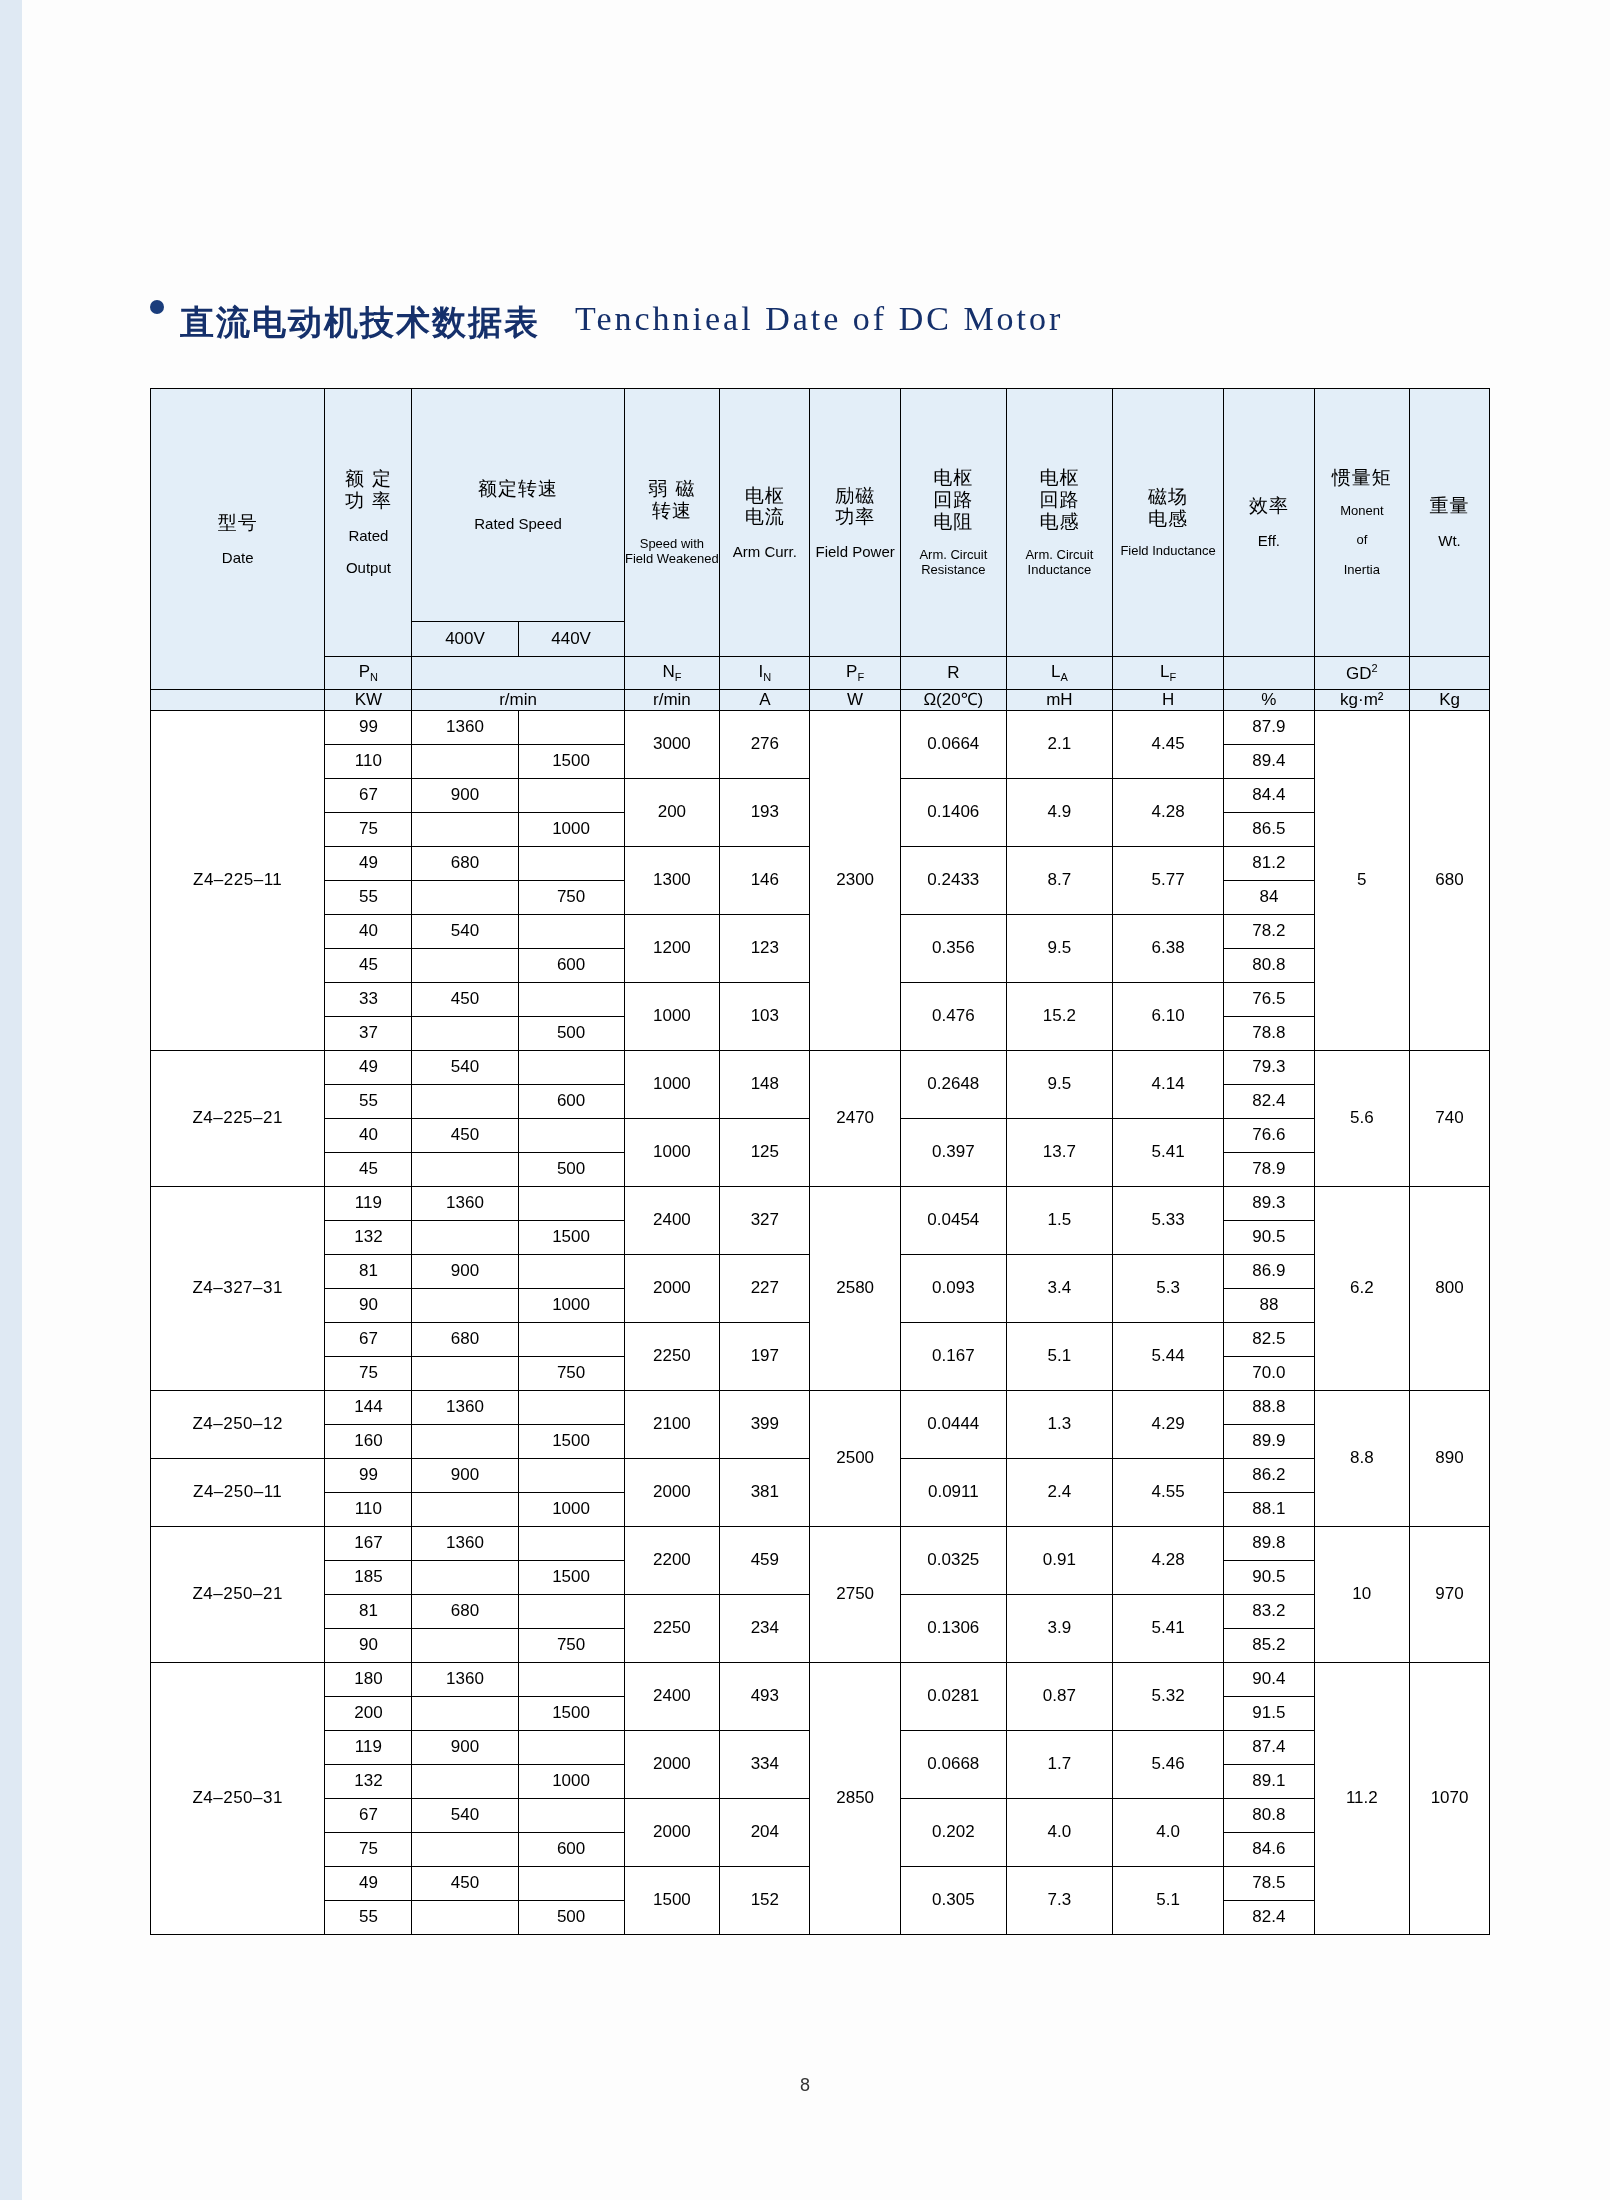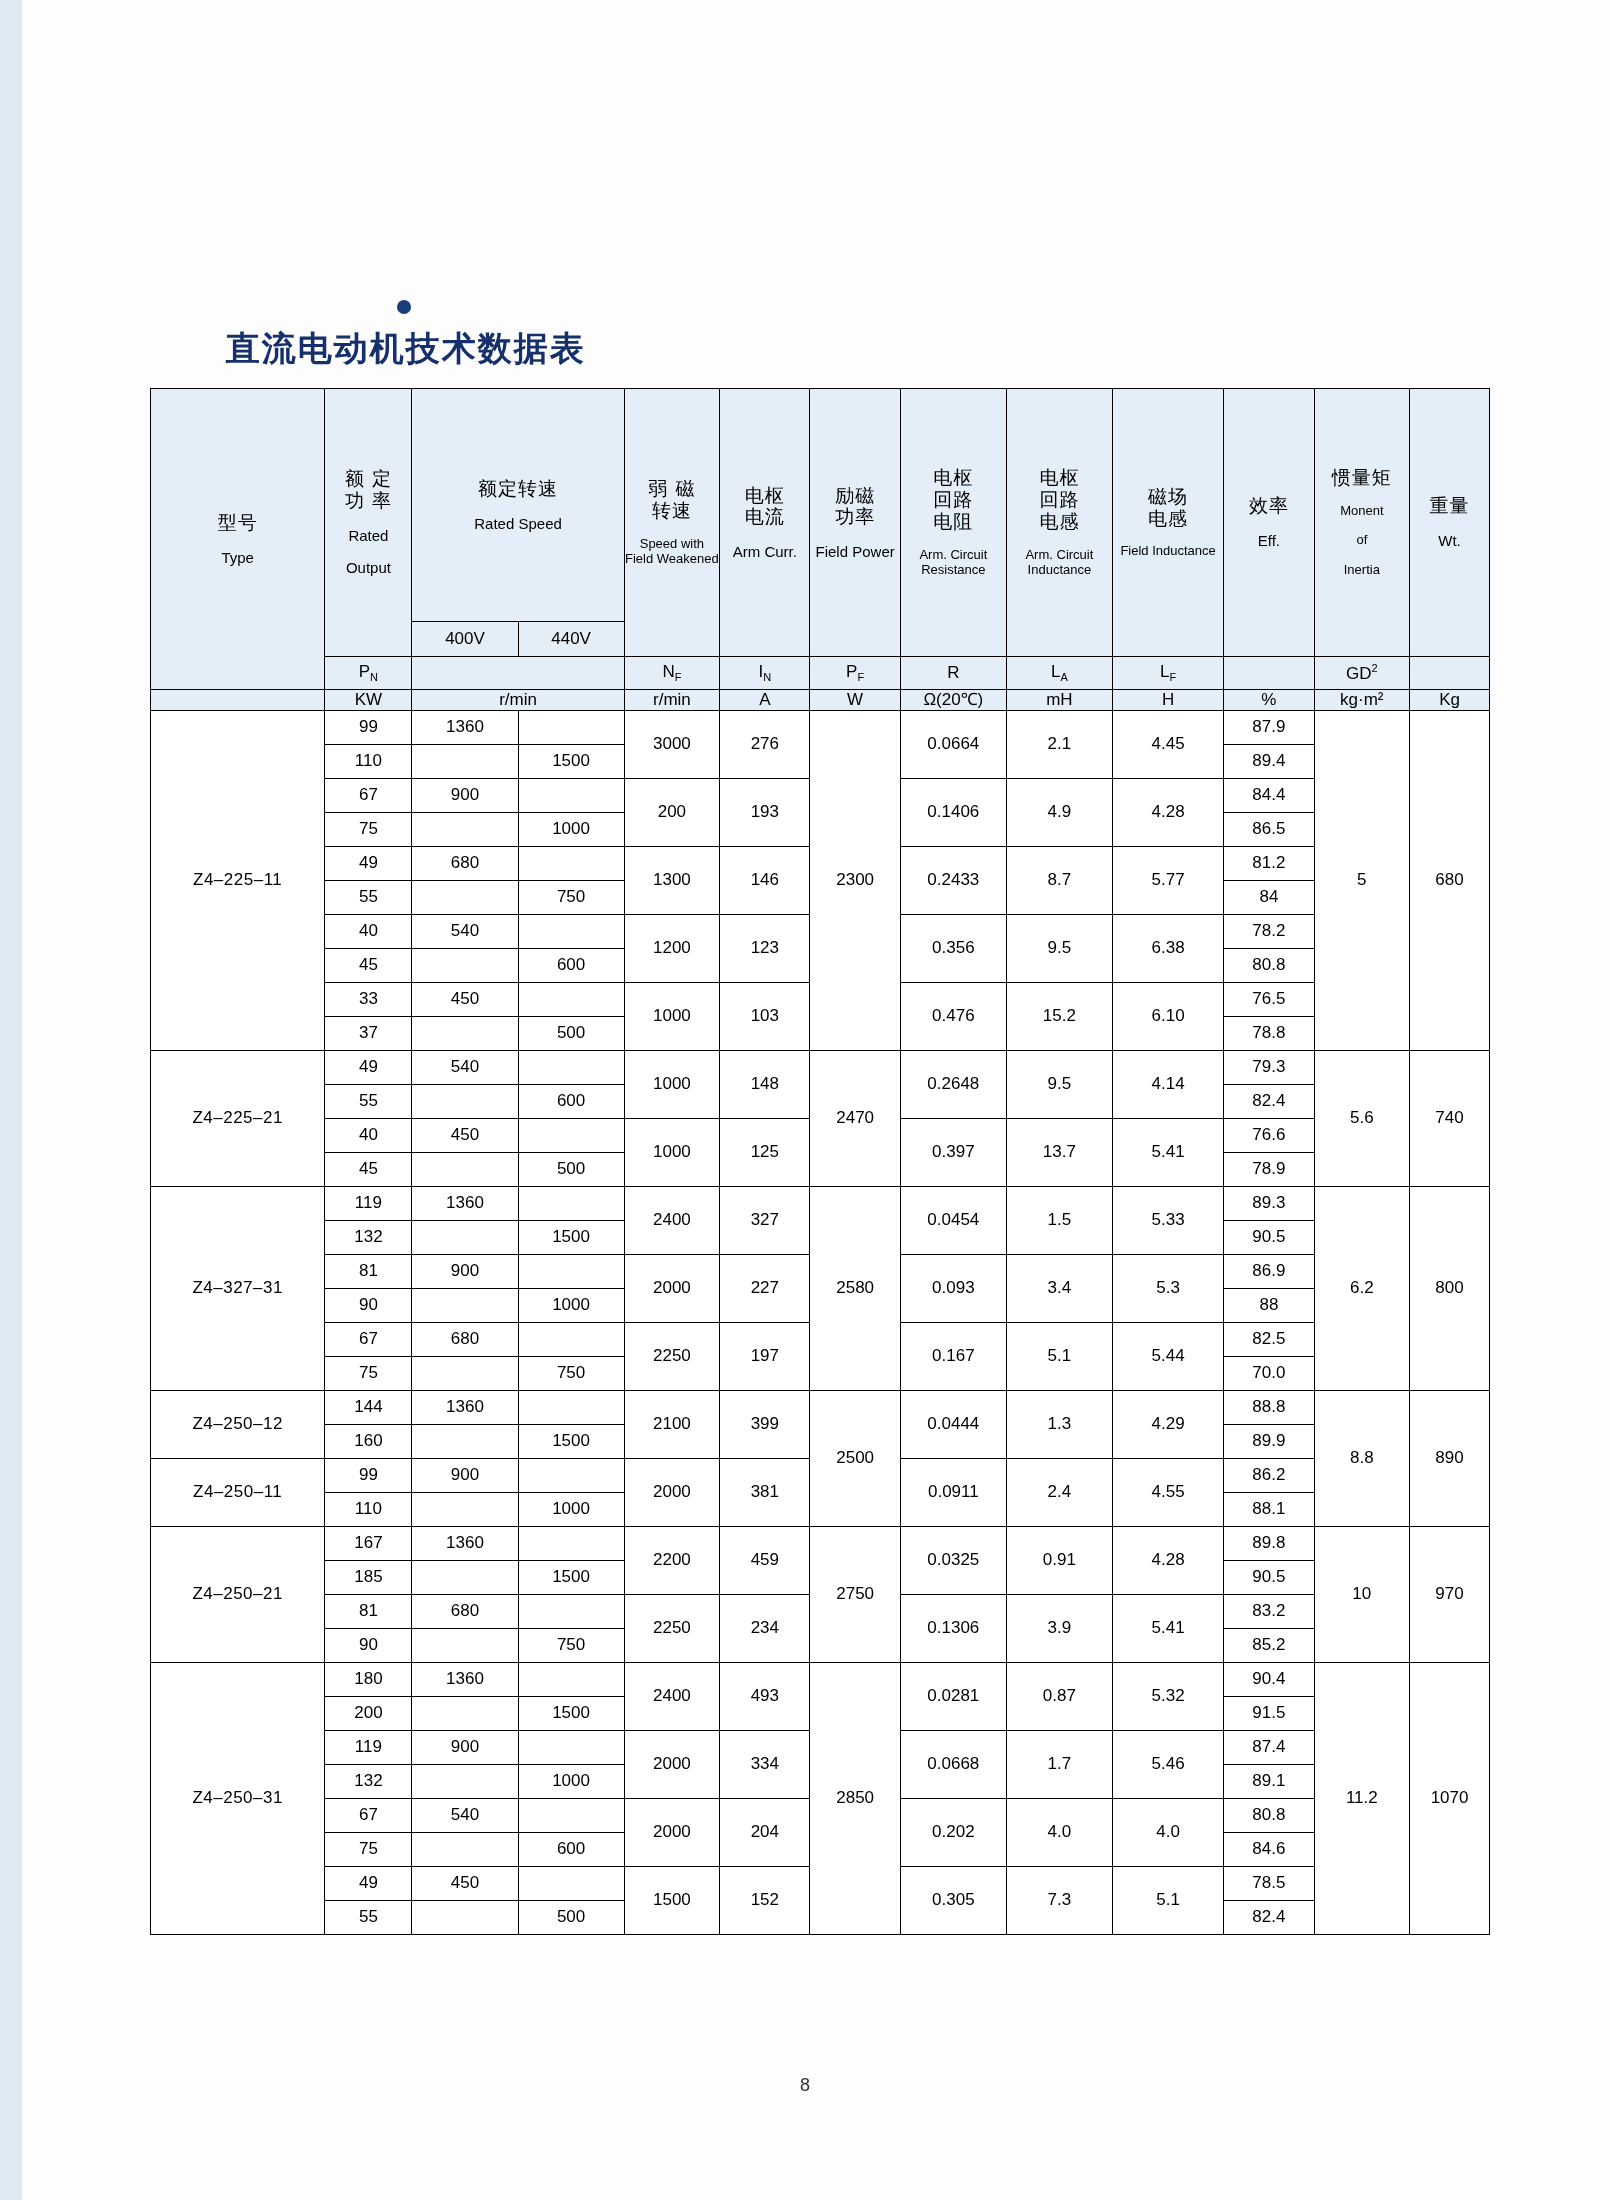--- a/index.html
+++ b/index.html
@@ -16,21 +16,21 @@
     left:0;top:0;width:1610px;height:2200px;
     background:#fdfdfd;
   }
   .left-strip{
     position:absolute;left:0;top:0;width:22px;height:2200px;
     background:#dfe9f3;
   }
   .title-row{
     position:absolute;
     left:150px;top:300px;
-    display:flex;align-items:center;gap:12px;flex-direction:column;
+    display:flex;gap:12px;
   }
   .bullet{
     width:14px;height:14px;border-radius:50%;
     background:#1a3d7c;display:inline-block;margin-right:4px;
   }
   .title-cn{
     font-size:34px;
     letter-spacing:2px;
     color:#15306b;
     font-family:"DejaVu Sans", sans-serif;
@@ -108,21 +108,21 @@
     <span class="bullet"></span>
     <span class="title-cn">直流电动机技术数据表</span>
     <span class="title-en">Tenchnieal  Date  of  DC  Motor</span>
   </div>
 
   <table class="main">
     <thead>
       <tr class="hdr-row1">
         <td rowspan="3" class="hdr-type" style="width:165px">
           <span class="hd-cn">型号</span>
-          <span class="hd-en">Type</span>
+          <span class="hd-en">Date</span>
         </td>
         <td rowspan="2" style="width:82px">
           <span class="hd-cn">额 定</span>
           <span class="hd-cn">功 率</span>
           <span class="hd-en">Rated</span>
           <span class="hd-en">Output</span>
         </td>
         <td colspan="2" style="width:200px">
           <span class="hd-cn">额定转速</span>
           <span class="hd-en">Rated Speed</span>

